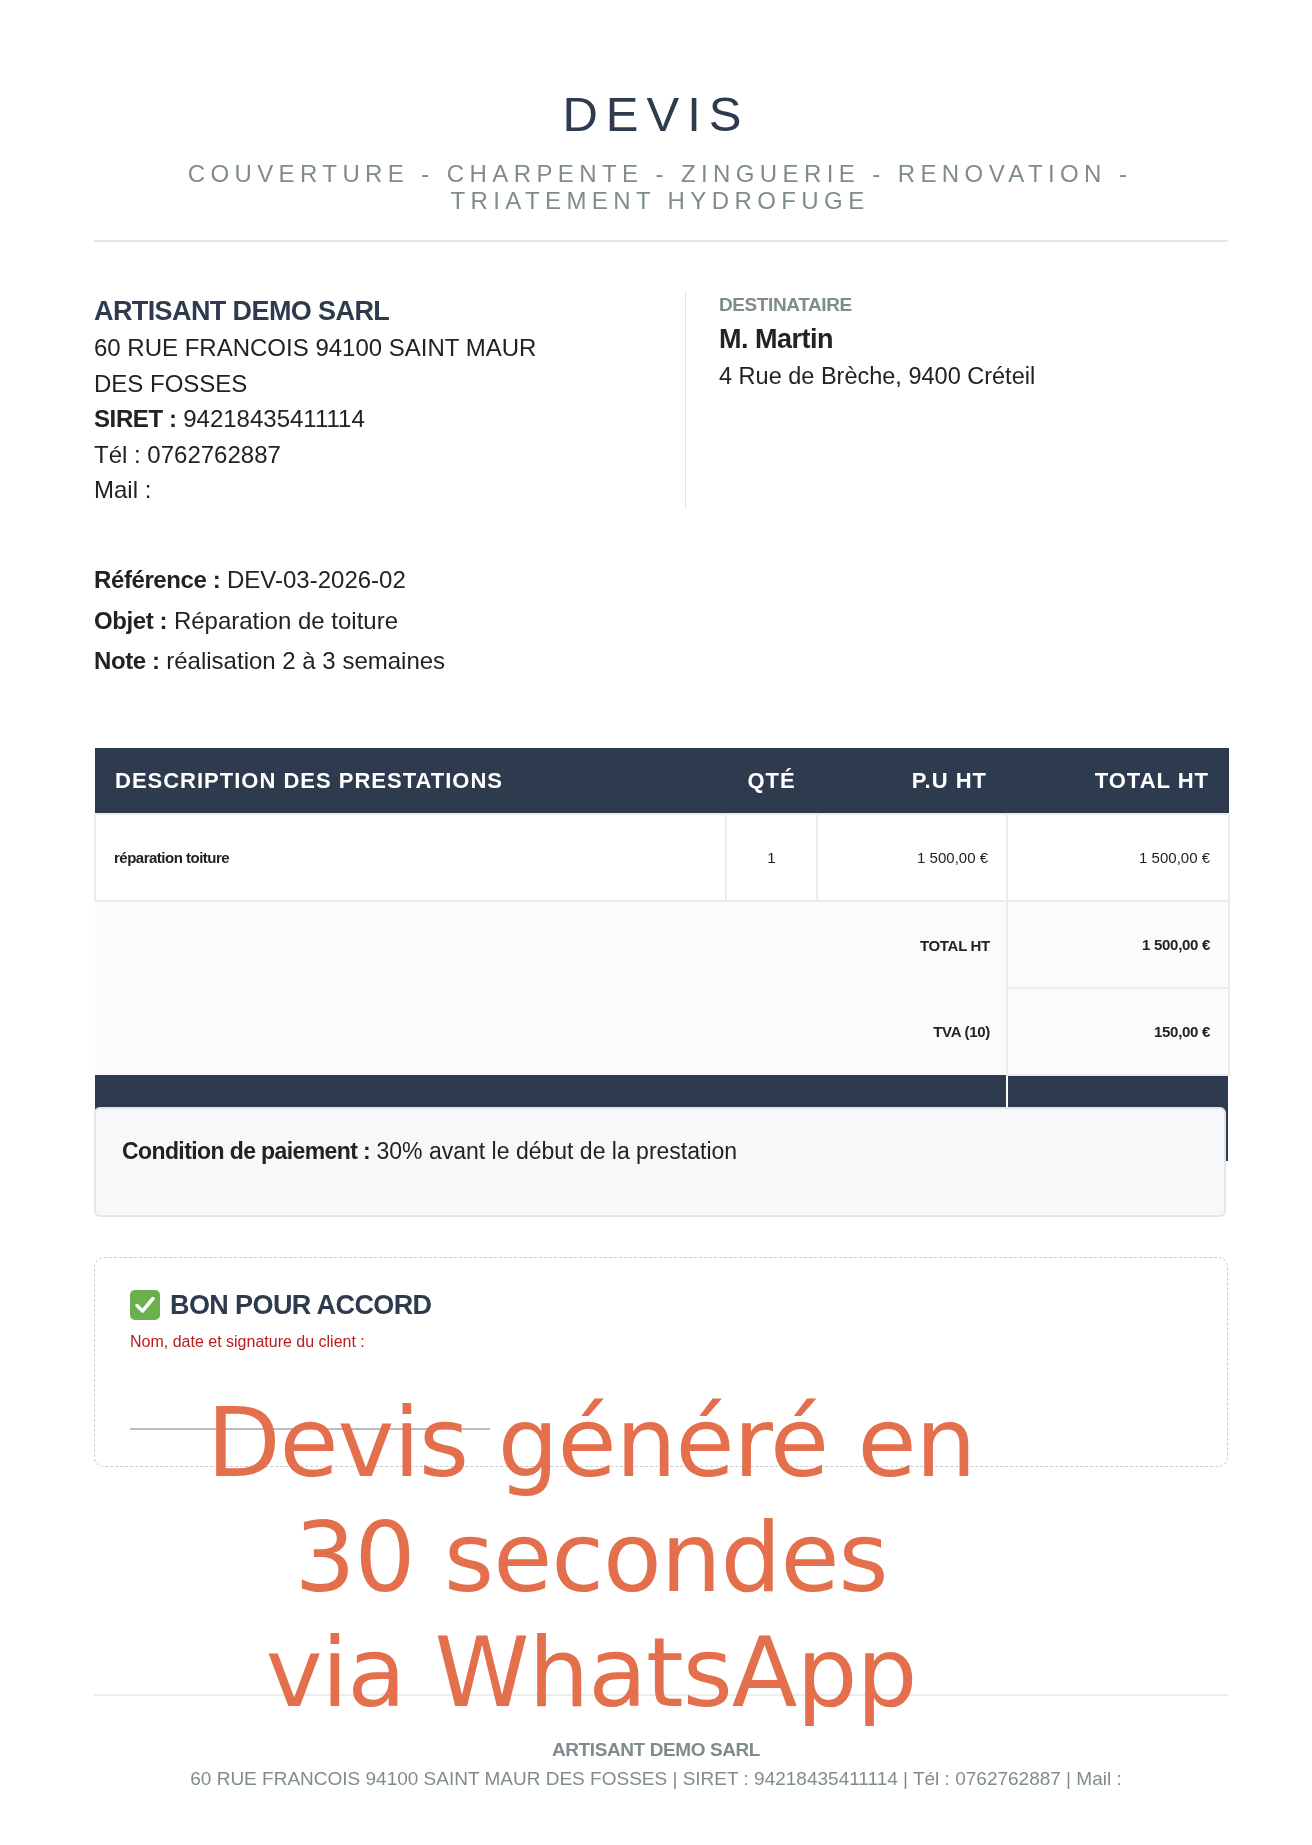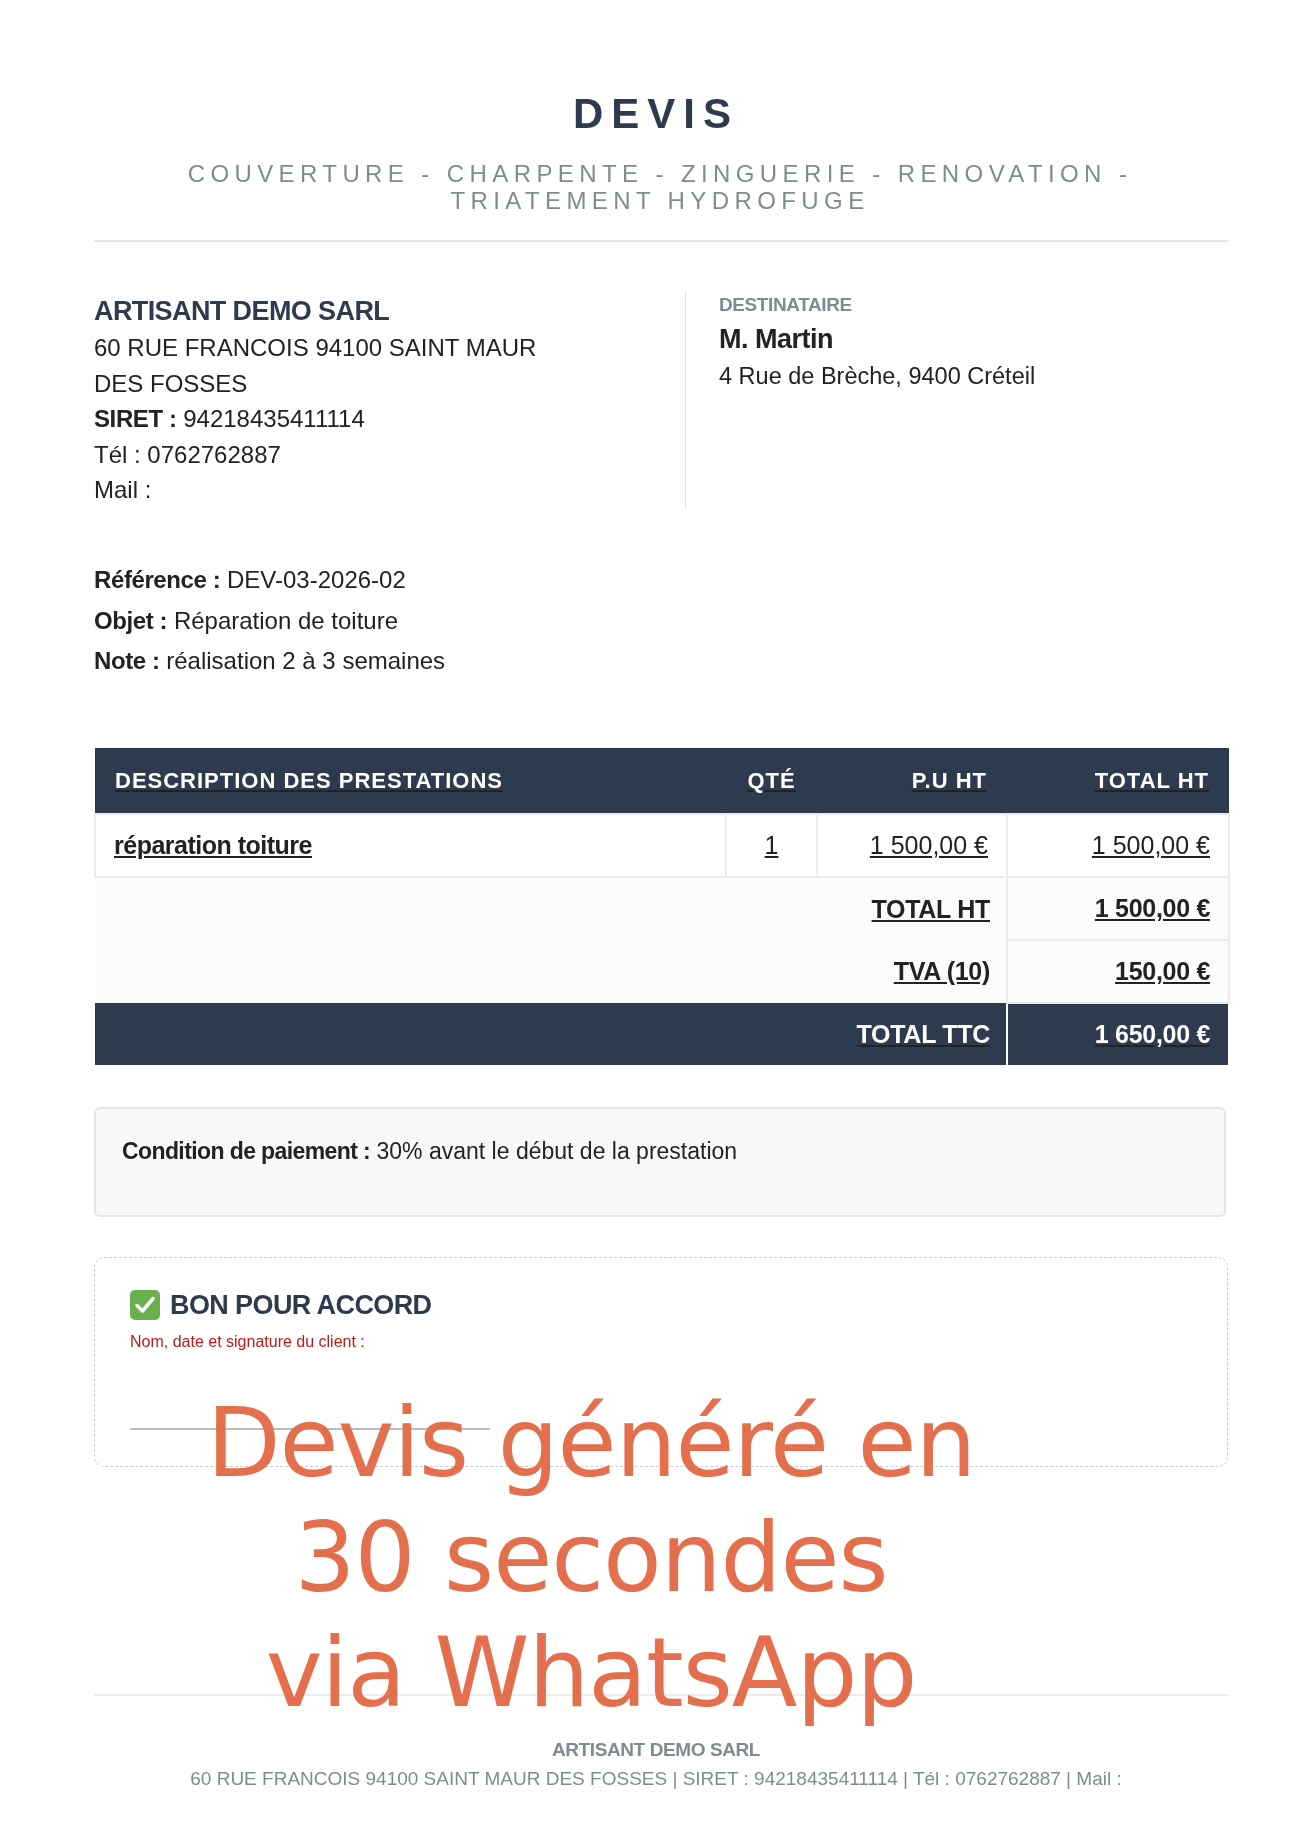--- a/index.html
+++ b/index.html
@@ -14,22 +14,22 @@
       overflow: hidden;
       font-family: "Liberation Sans", "DejaVu Sans", sans-serif;
       color: #222222;
     }
     .abs { position: absolute; }
 
     
     .doc-title {
       left: 0; width: 1312px; top: 78px;
       text-align: center;
-      font-size: 42px;
-      font-weight: 700;
+      font-size: 49px;
+      font-weight: 400;
       letter-spacing: 8px;
       color: #2e3b4e;
       line-height: 72px;
     }
     .doc-subtitle {
       left: 180px; width: 960px; top: 160px;
       text-align: center;
       font-size: 24px;
       letter-spacing: 5.4px;
       color: #7f8c8d;
@@ -90,36 +90,35 @@
       left: 94px; top: 560px; width: 700px;
       font-size: 24px;
       line-height: 40.5px;
     }
 
     
     .qtable {
       left: 94px; top: 748px; width: 1134px;
       border-collapse: collapse;
       table-layout: fixed;
-      text-decoration: underline;
     }
     .qtable th {
       background: #2e3b4e;
       color: #ffffff;
       font-size: 22px;
       font-weight: 700;
       letter-spacing: 1px;
       height: 65px;
       padding: 0 20px;
       border: none;
     }
     .qtable td {
-      font-size: 25px;
+      font-size: 15px;
       height: 61px;
-      padding: 0 18px;
+      padding: 12px 18px;
       border: 2px solid #ececec;
     }
     .qtable .left { text-align: left; }
     .qtable .center { text-align: center; }
     .qtable .right { text-align: right; }
     .qtable .desc-cell { font-weight: 700; letter-spacing: -0.5px; }
     .qtable tr.sum td { background: #fbfbfb; font-weight: 700; letter-spacing: -0.3px; }
     .qtable tr.sum td.blank { border-right: 2px solid #ececec; }
     .qtable tr.ttc td {
       background: #2e3b4e;

